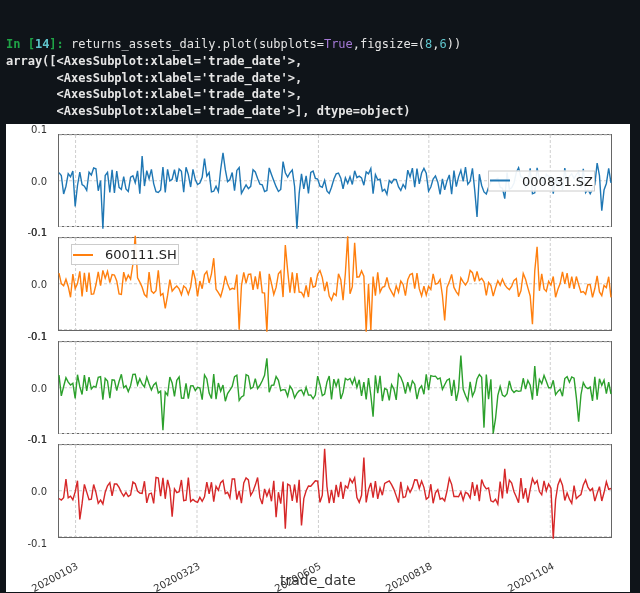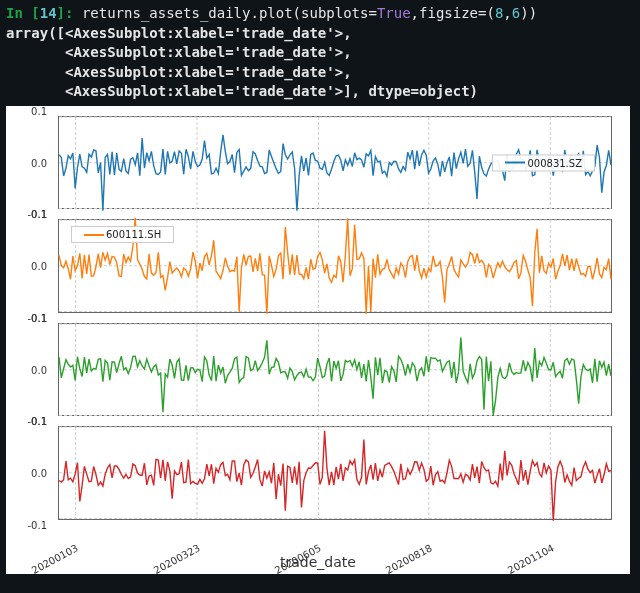--- a/index.html
+++ b/index.html
@@ -18,21 +18,21 @@
     --c2: #2ca02c;
     --c3: #d62728;
     font-family: "DejaVu Sans Mono", Menlo, Consolas, monospace;
   }
   html, body {
     margin: 0; padding: 0;
     width: 640px; height: 593px;
     background: var(--bg-dark);
     overflow: hidden;
   }
-  .cell { padding: 4px 6px 2px 6px; color: var(--code-fg); font-size: 14px; line-height: 1.4; }
+  .cell { padding: 4px 6px 2px 6px; color: var(--code-fg); font-size: 12px; line-height: 1.4; margin-top: 32px; }
   .prompt-in  { color: var(--in-prompt);  font-weight: bold; }
   .prompt-out { color: var(--out-prompt); font-weight: bold; }
   .prompt-num { color: var(--num-cyan);   font-weight: bold; }
   .tok-bool   { color: var(--bool); }
   .tok-num    { color: var(--num-cyan); }
   .outtext    { color: var(--code-fg); }
   pre.outtext { margin: 0; white-space: pre; font-weight: bold; }
 
   .figure {
     margin: 2px 6px 6px 6px;
@@ -85,23 +85,23 @@
     position: absolute; left: 0; right: 0; bottom: 4px;
     text-align: center;
     font-family: "DejaVu Sans", Arial, sans-serif;
     font-size: 14px; color: #333;
   }
   .legend {
     position: absolute;
     background: rgba(255,255,255,0.92);
     border: 1px solid #ccc;
     font-family: "DejaVu Sans", Arial, sans-serif;
-    font-size: 10px; color: #222;
-    padding: 2px 12px;
-    display: flex; align-items: center; gap: 2px;
+    font-size: 13px; color: #222;
+    padding: 2px 1px;
+    display: flex; align-items: center; gap: 12px;
     z-index: 5;
   }
   .legend .swatch { width: 20px; height: 0; border-top-width: 2px; border-top-style: solid; }
   .legend.pos-right { right: 16px; top: 50%; transform: translateY(-50%); }
   .legend.pos-left  { left: 12px; top: 6px; }
 </style>
 </head>
 <body>
 
 <div class="cell">

